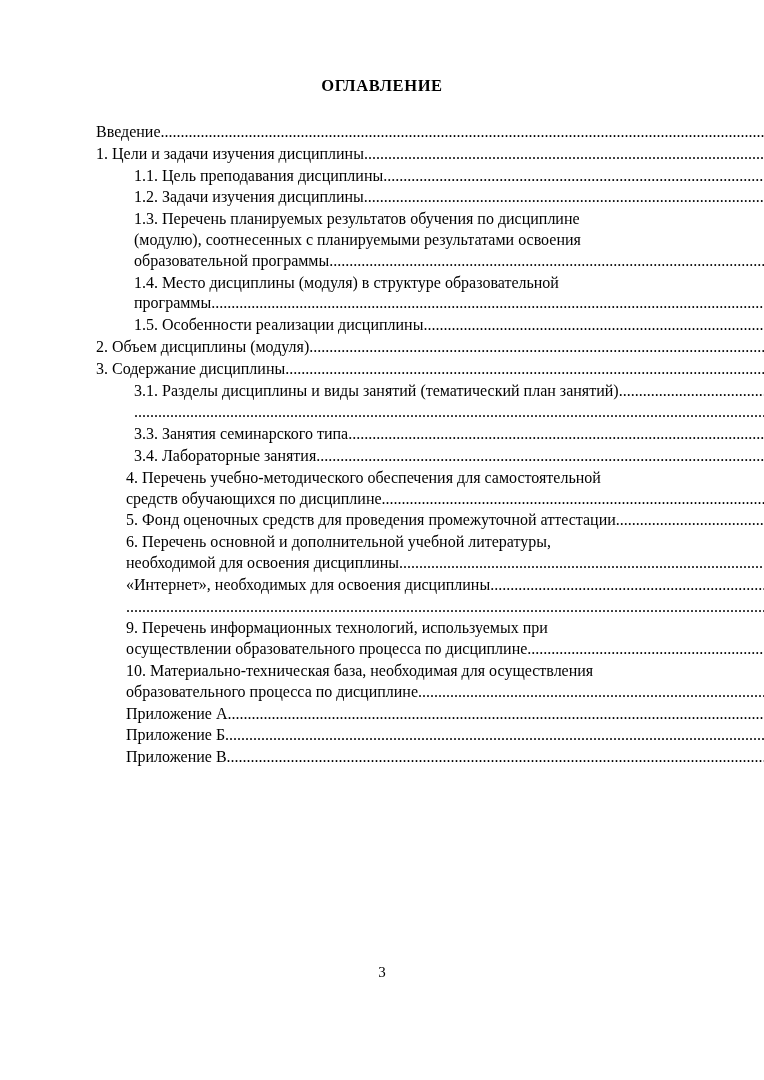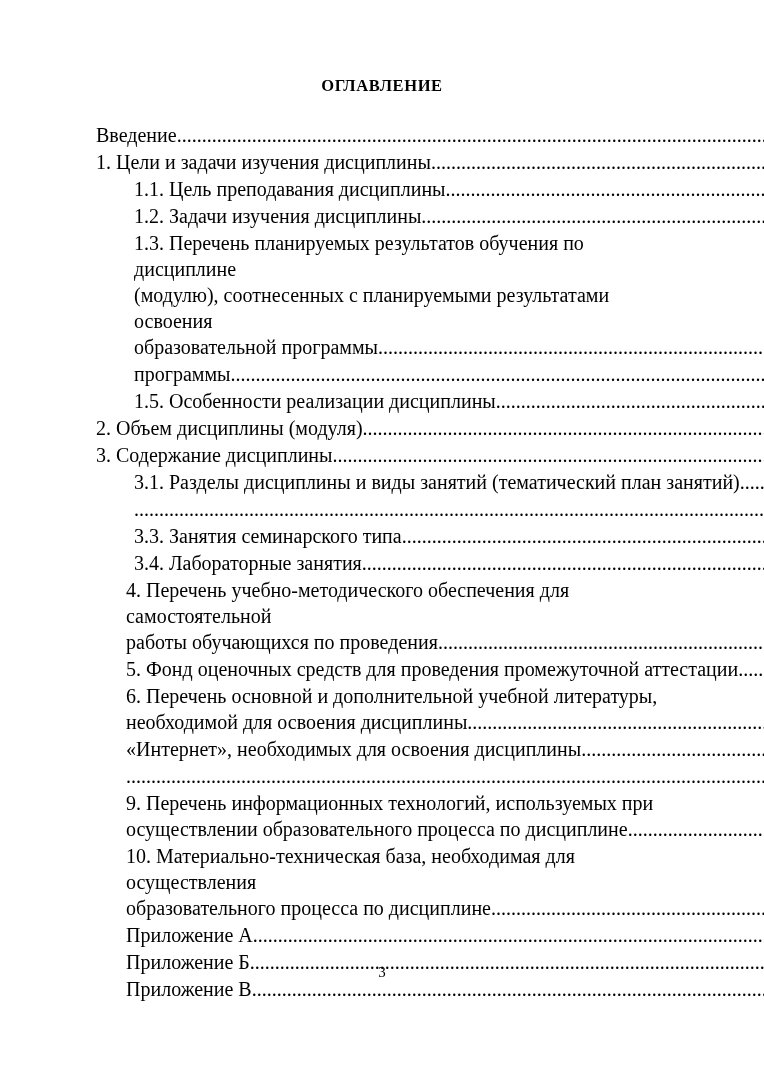--- a/index.html
+++ b/index.html
@@ -27,21 +27,21 @@
     font-weight: bold;
     font-size: 16.5px;
     letter-spacing: 0.6px;
     margin: 14px 0 0 0;
   }
   .toc {
     margin-top: 26px;
   }
   
   .toc-block {
-    font-size: 20px;
+    font-size: 16px;
     line-height: 1.3;
     margin-bottom: 1px;
   }
   .toc-block .wrapline {
     display: block;
   }
   .toc-block .lastline {
     display: flex;
     align-items: flex-end;
     white-space: nowrap;
@@ -93,20 +93,21 @@
       </div>
       <div class="toc-block indent-wrap2">
         <span class="wrapline">1.3. Перечень планируемых результатов обучения по дисциплине</span>
         <span class="wrapline">(модулю), соотнесенных с планируемыми результатами освоения</span>
         <span class="lastline">
           <span class="etext">образовательной программы</span>
           <span class="dots">........................................................................................................................................................................................................</span>
         </span>
       </div>
       <div class="toc-block indent-wrap2">
+        <span class="wrapline">1.4. Место дисциплины (модуля) в структуре образовательной</span>
         <span class="lastline">
           <span class="etext">программы</span>
           <span class="dots">........................................................................................................................................................................................................</span>
         </span>
       </div>
       <div class="toc-block indent-wrap2">
         <span class="lastline">
           <span class="etext">1.5. Особенности реализации дисциплины</span>
           <span class="dots">........................................................................................................................................................................................................</span>
         </span>
@@ -142,21 +143,21 @@
       </div>
       <div class="toc-block indent-wrap2">
         <span class="lastline">
           <span class="etext">3.4. Лабораторные занятия</span>
           <span class="dots">........................................................................................................................................................................................................</span>
         </span>
       </div>
       <div class="toc-block indent-wrap3">
         <span class="wrapline">4. Перечень учебно-методического обеспечения для самостоятельной</span>
         <span class="lastline">
-          <span class="etext">работы обучающихся по проведения</span>
+          <span class="etext">средств обучающихся по дисциплине</span>
           <span class="dots">........................................................................................................................................................................................................</span>
         </span>
       </div>
       <div class="toc-block indent-wrap3">
         <span class="lastline">
           <span class="etext">5. Фонд оценочных средств для проведения промежуточной аттестации</span>
           <span class="dots">........................................................................................................................................................................................................</span>
         </span>
       </div>
       <div class="toc-block indent-wrap3">

